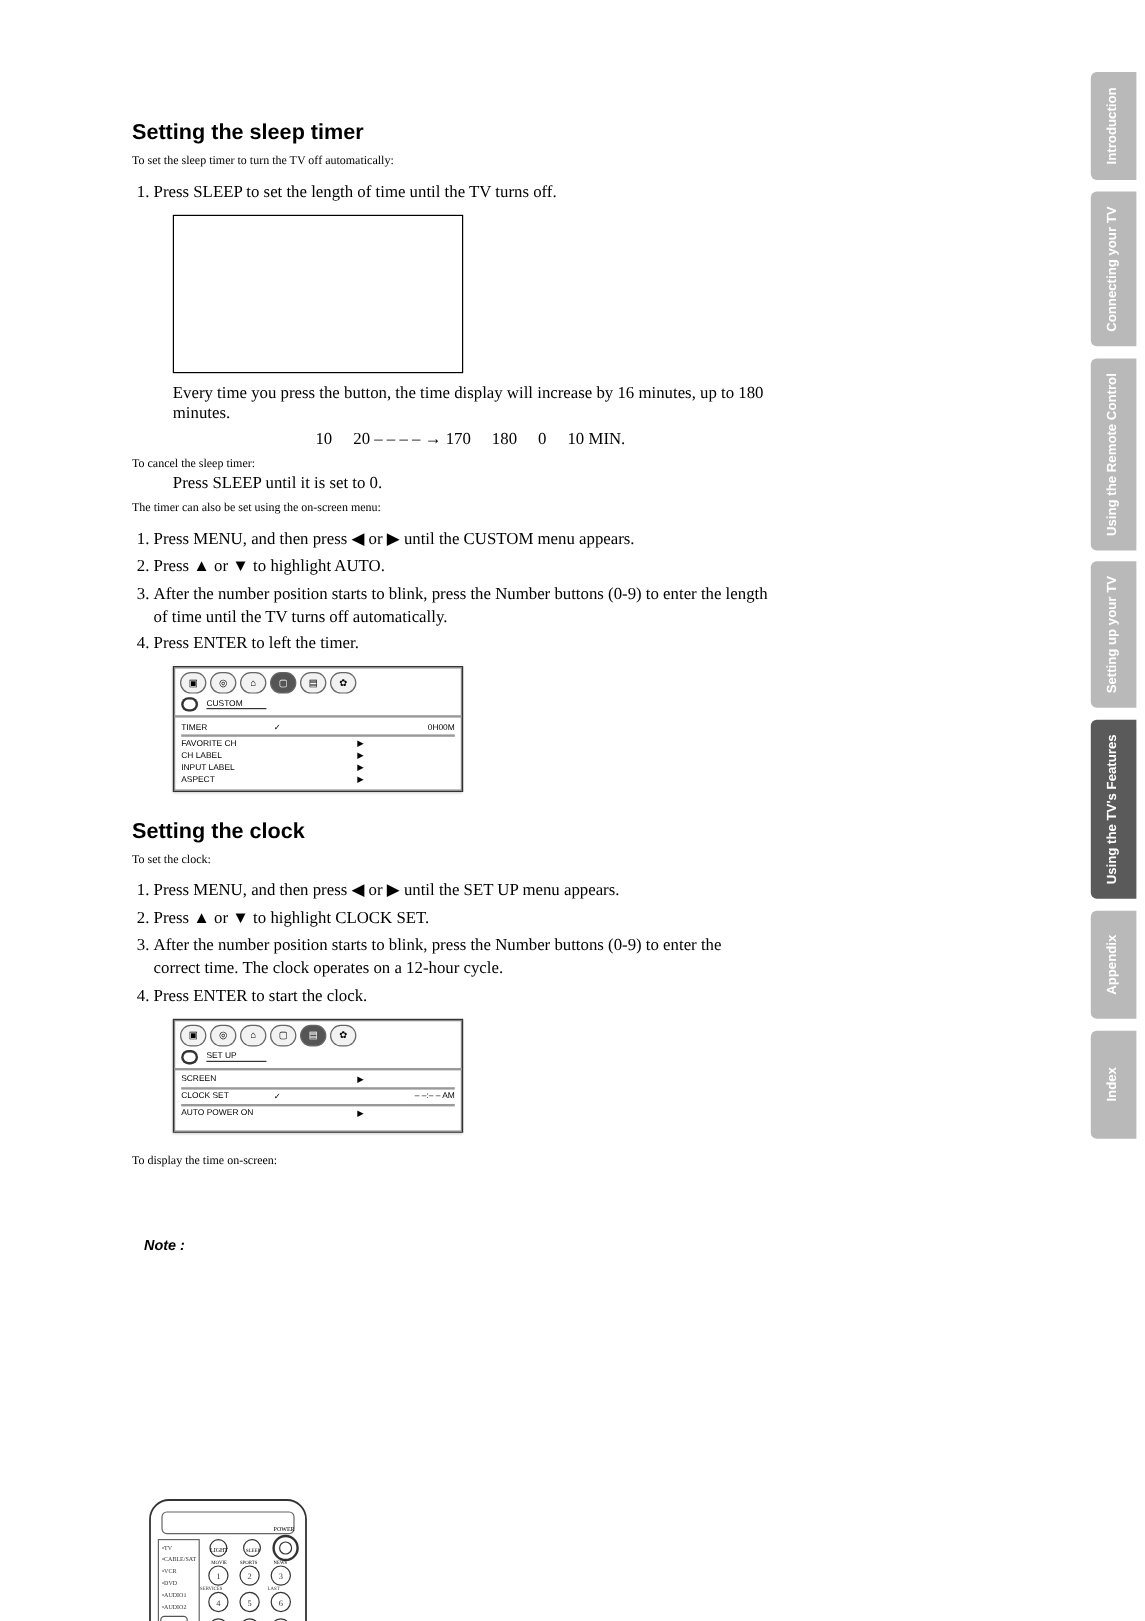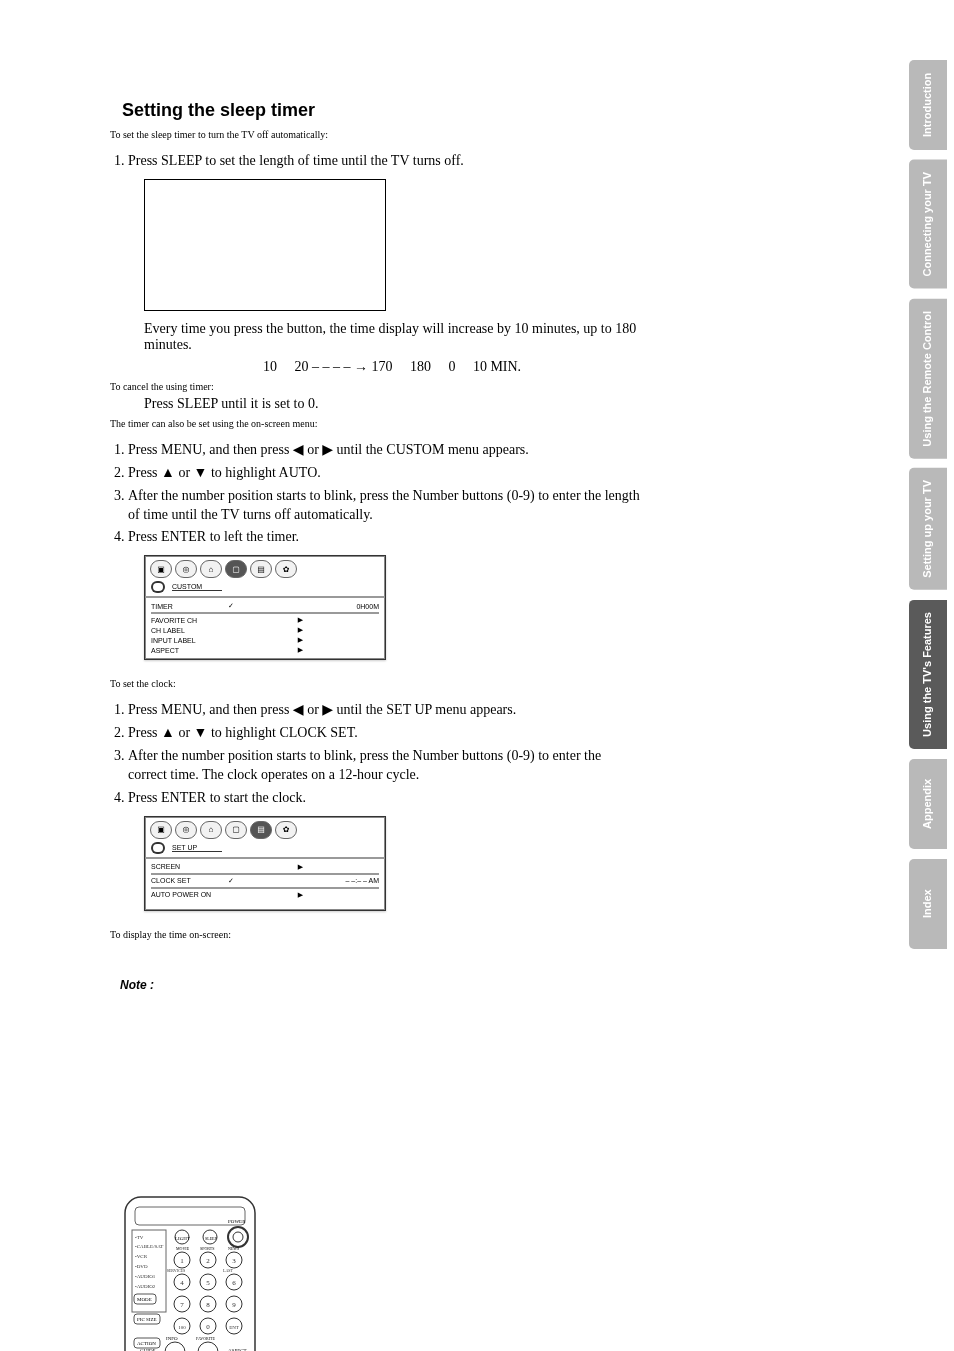--- a/index.html
+++ b/index.html
@@ -54,21 +54,21 @@
   .right-col {
     width: 260px;
     float: left;
     margin-left: 10px;
   }
   .clear { clear: both; }
   h2.section {
     font-family: Arial, Helvetica, sans-serif;
     font-size: 18px;
     font-weight: bold;
-    margin: 0 0 8px 12px;
+    margin: 0 0 8px 0;
   }
   p.lead {
     font-size: 10px;
     margin: 0 0 4px 0;
   }
   ol {
     margin: 12px 0 8px 18px;
     padding: 0;
     font-size: 14px;
   }
@@ -176,24 +176,24 @@
 
   <div class="main-col">
     <h2 class="section">Setting the sleep timer</h2>
     <p class="lead">To set the sleep timer to turn the TV off automatically:</p>
     <ol>
       <li>Press SLEEP to set the length of time until the TV turns off.</li>
     </ol>
 
     <div class="placeholder-box"></div>
 
-    <div class="indent">Every time you press the button, the time display will increase by 10 minutes, up to 180 minutes.</div>
+    <div class="indent">Every time you press the button, the time display will increase by 16 minutes, up to 180 minutes.</div>
     <div class="indent" style="white-space:pre;text-align:center;">10     20 – – – – → 170     180     0     10 MIN.</div>
 
-    <p class="lead">To cancel the using timer:</p>
+    <p class="lead">To cancel the sleep timer:</p>
     <div class="indent">Press SLEEP until it is set to 0.</div>
 
     <p class="lead">The timer can also be set using the on-screen menu:</p>
     <ol>
       <li>Press MENU, and then press ◀ or ▶ until the CUSTOM menu appears.</li>
       <li>Press ▲ or ▼ to highlight AUTO.</li>
       <li>After the number position starts to blink, press the Number buttons (0-9) to enter the length of time until the TV turns off automatically.</li>
       <li>Press ENTER to left the timer.</li>
     </ol>
 
@@ -233,20 +233,21 @@
             <span class="l">INPUT LABEL</span>
             <span class="arrows">▶</span>
           </div>
         <div class="osd-row">
             <span class="l">ASPECT</span>
             <span class="arrows">▶</span>
           </div>
       </div>
     </div>
 
+    <h2 class="section" style="margin-top:22px;">Setting the clock</h2>
     <p class="lead">To set the clock:</p>
     <ol>
       <li>Press MENU, and then press ◀ or ▶ until the SET UP menu appears.</li>
       <li>Press ▲ or ▼ to highlight CLOCK SET.</li>
       <li>After the number position starts to blink, press the Number buttons (0-9) to enter the correct time. The clock operates on a 12-hour cycle.</li>
       <li>Press ENTER to start the clock.</li>
     </ol>
 
     <div class="osd-box">
       <div class="osd-tabs">
@@ -282,21 +283,21 @@
             <span class="arrows">▶</span>
           </div>
         <div style="height:6px;"></div>
       </div>
     </div>
 
     <p class="lead">To display the time on-screen:</p>
   </div>
 
   <div class="right-col">
-    <div class="note-block" style="margin-top:34px;">
+    <div class="note-block" style="margin-top:54px;">
       <div class="note-title">Note :</div>
     </div>
 
     <div class="remote-holder">
       <svg width="160" height="320" viewBox="0 0 160 320">
         <rect x="5" y="5" width="130" height="310" rx="16" fill="#fff" stroke="#333" stroke-width="1.5"></rect>
         <rect x="15" y="15" width="110" height="18" rx="4" fill="#fff" stroke="#666"></rect>
 
         <rect x="12" y="38" width="34" height="82" fill="#fff" stroke="#666"></rect>
         <text x="15" y="47" font-size="5" fill="#333">•TV</text>

